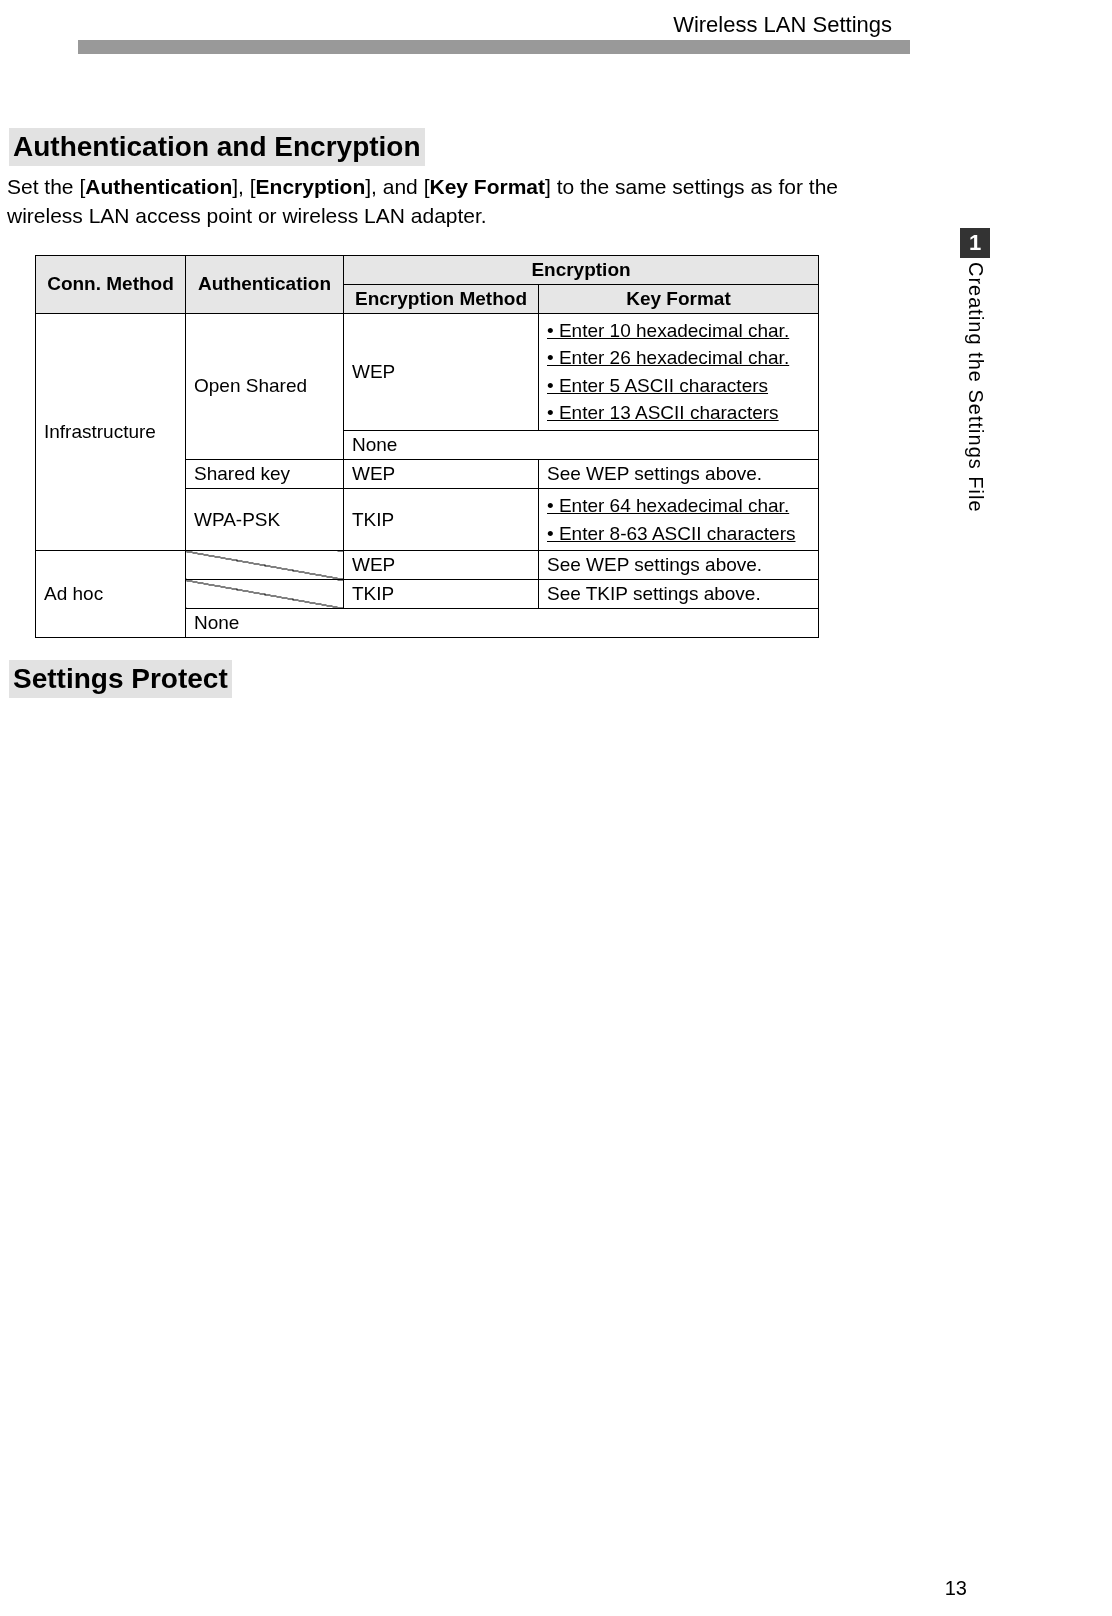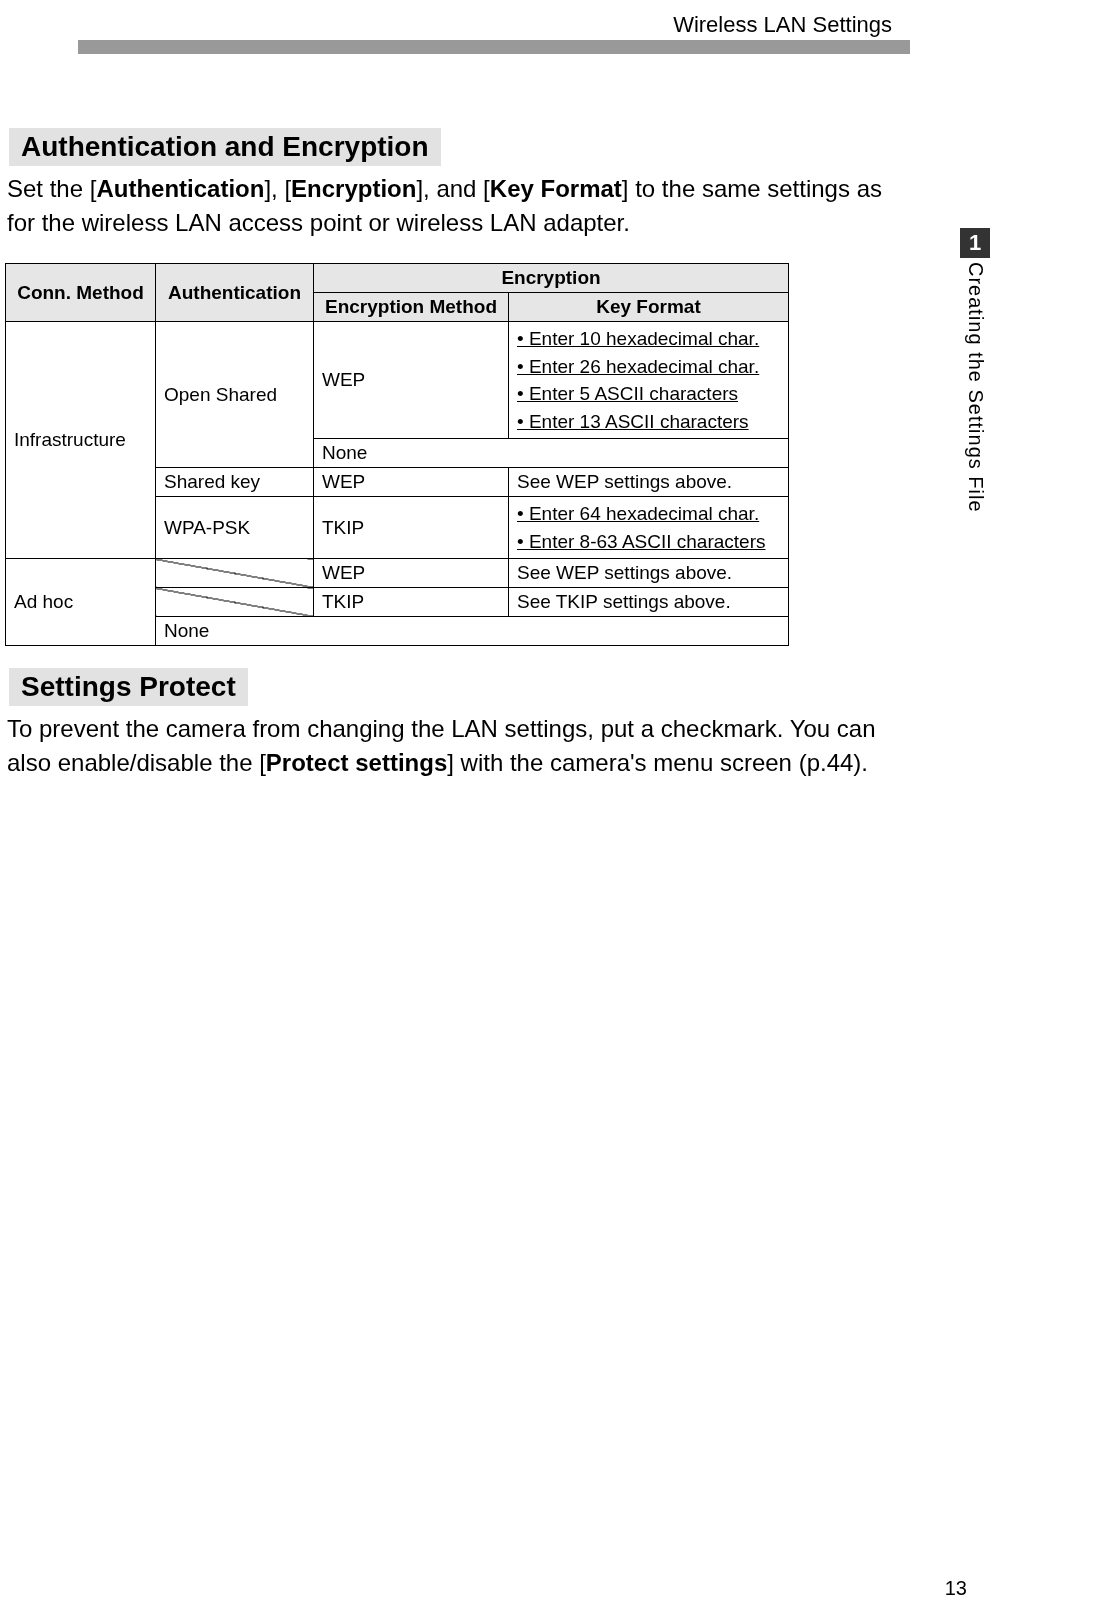--- a/index.html
+++ b/index.html
@@ -22,32 +22,32 @@
       top: 40px;
       left: 78px;
       width: 832px;
       height: 14px;
       background: #999;
     }
     .section-header {
       background: #e2e2e2;
       font-size: 28px;
       font-weight: bold;
-      padding: 3px 12px;
+      padding: 3px 4px;
       display: inline-block;
       margin-left: 4px;
     }
     .content {
       position: absolute;
       top: 128px;
       left: 5px;
       width: 900px;
     }
     .body-text {
-      font-size: 24px;
+      font-size: 21px;
       line-height: 1.4;
       margin-top: 6px;
       margin-left: 2px;
     }
     .bold { font-weight: bold; }
     .right-tab {
       position: absolute;
       top: 228px;
       right: 122px;
       width: 30px;
@@ -66,20 +66,21 @@
     }
     .tab-text {
       writing-mode: vertical-rl;
       font-size: 20px;
       margin-top: 4px;
       letter-spacing: 1px;
     }
     .encryption-table {
       border-collapse: collapse;
       margin-top: 24px;
+      margin-left: 30px;
       font-size: 19px;
     }
     .encryption-table th, .encryption-table td {
       border: 1px solid #000;
       padding: 3px 8px;
       text-align: left;
       vertical-align: middle;
     }
     .encryption-table th {
       background: #e6e6e6;
@@ -179,19 +180,16 @@
     </tr>
     <tr>
       <td colspan="3">None</td>
     </tr>
   </tbody>
     </table>
 
   <div style="height:22px"></div>
   <div class="section-header">Settings Protect</div>
 
-  <p class="body-text">
-    <span>To prevent the camera from changing the LAN settings, put a checkmark. You can also enable/disable the [</span><span class="bold">Protect settings</span><span>] with the camera's menu screen (p.44).</span>
-  </p>
 
 </div>
 
 <div class="page-number">13</div>
 
 </body></html>

